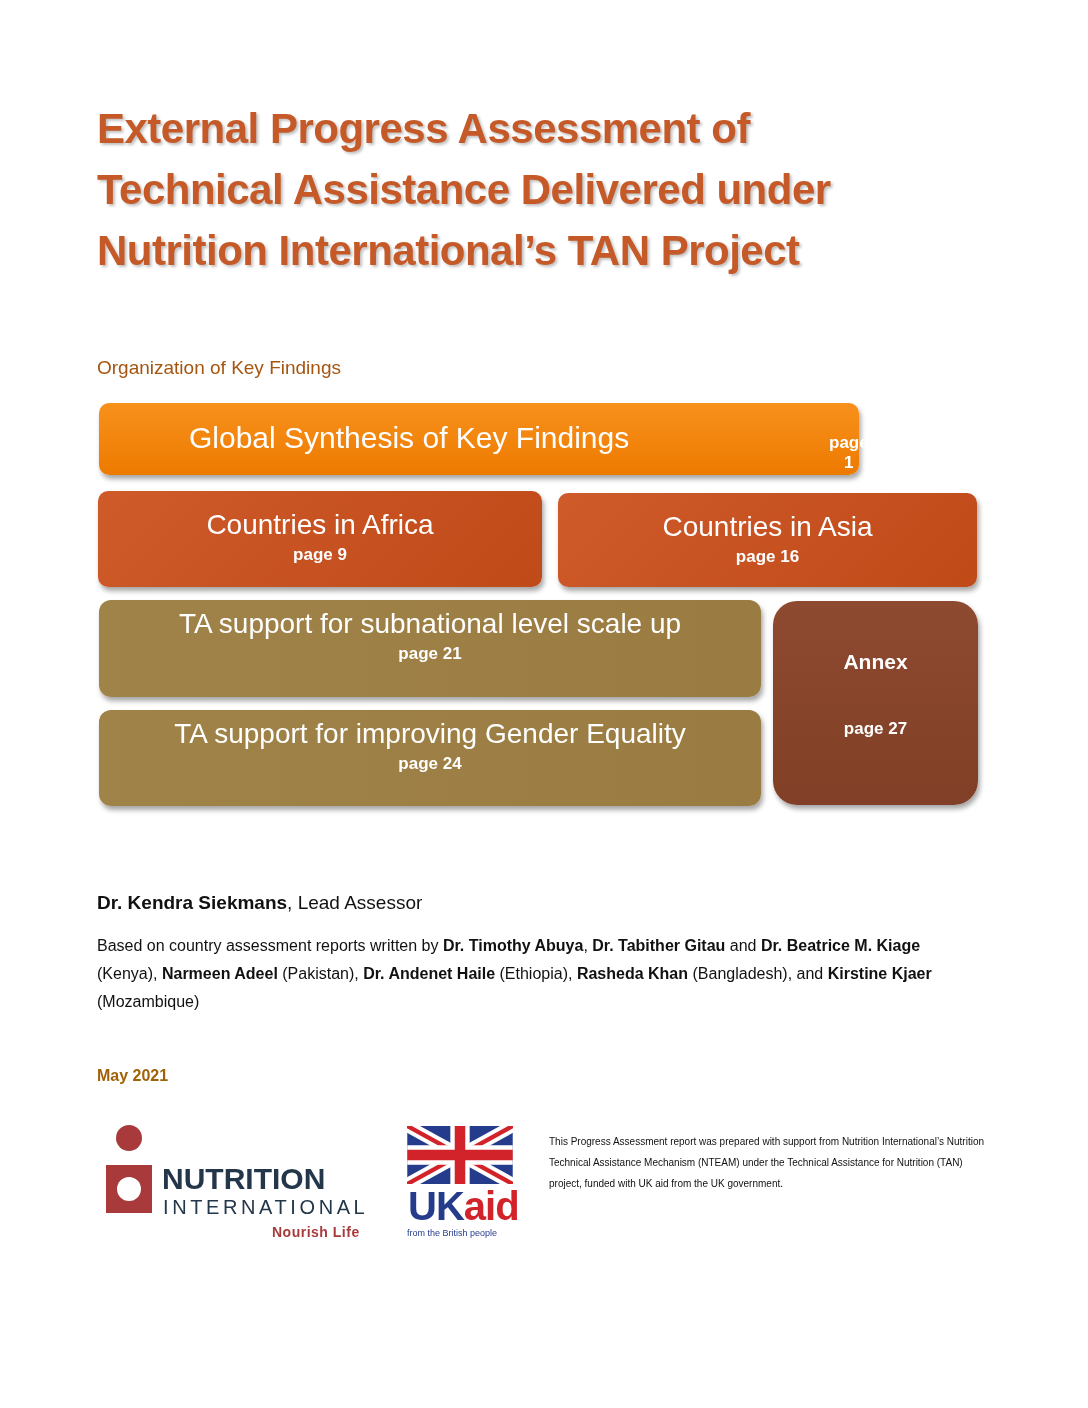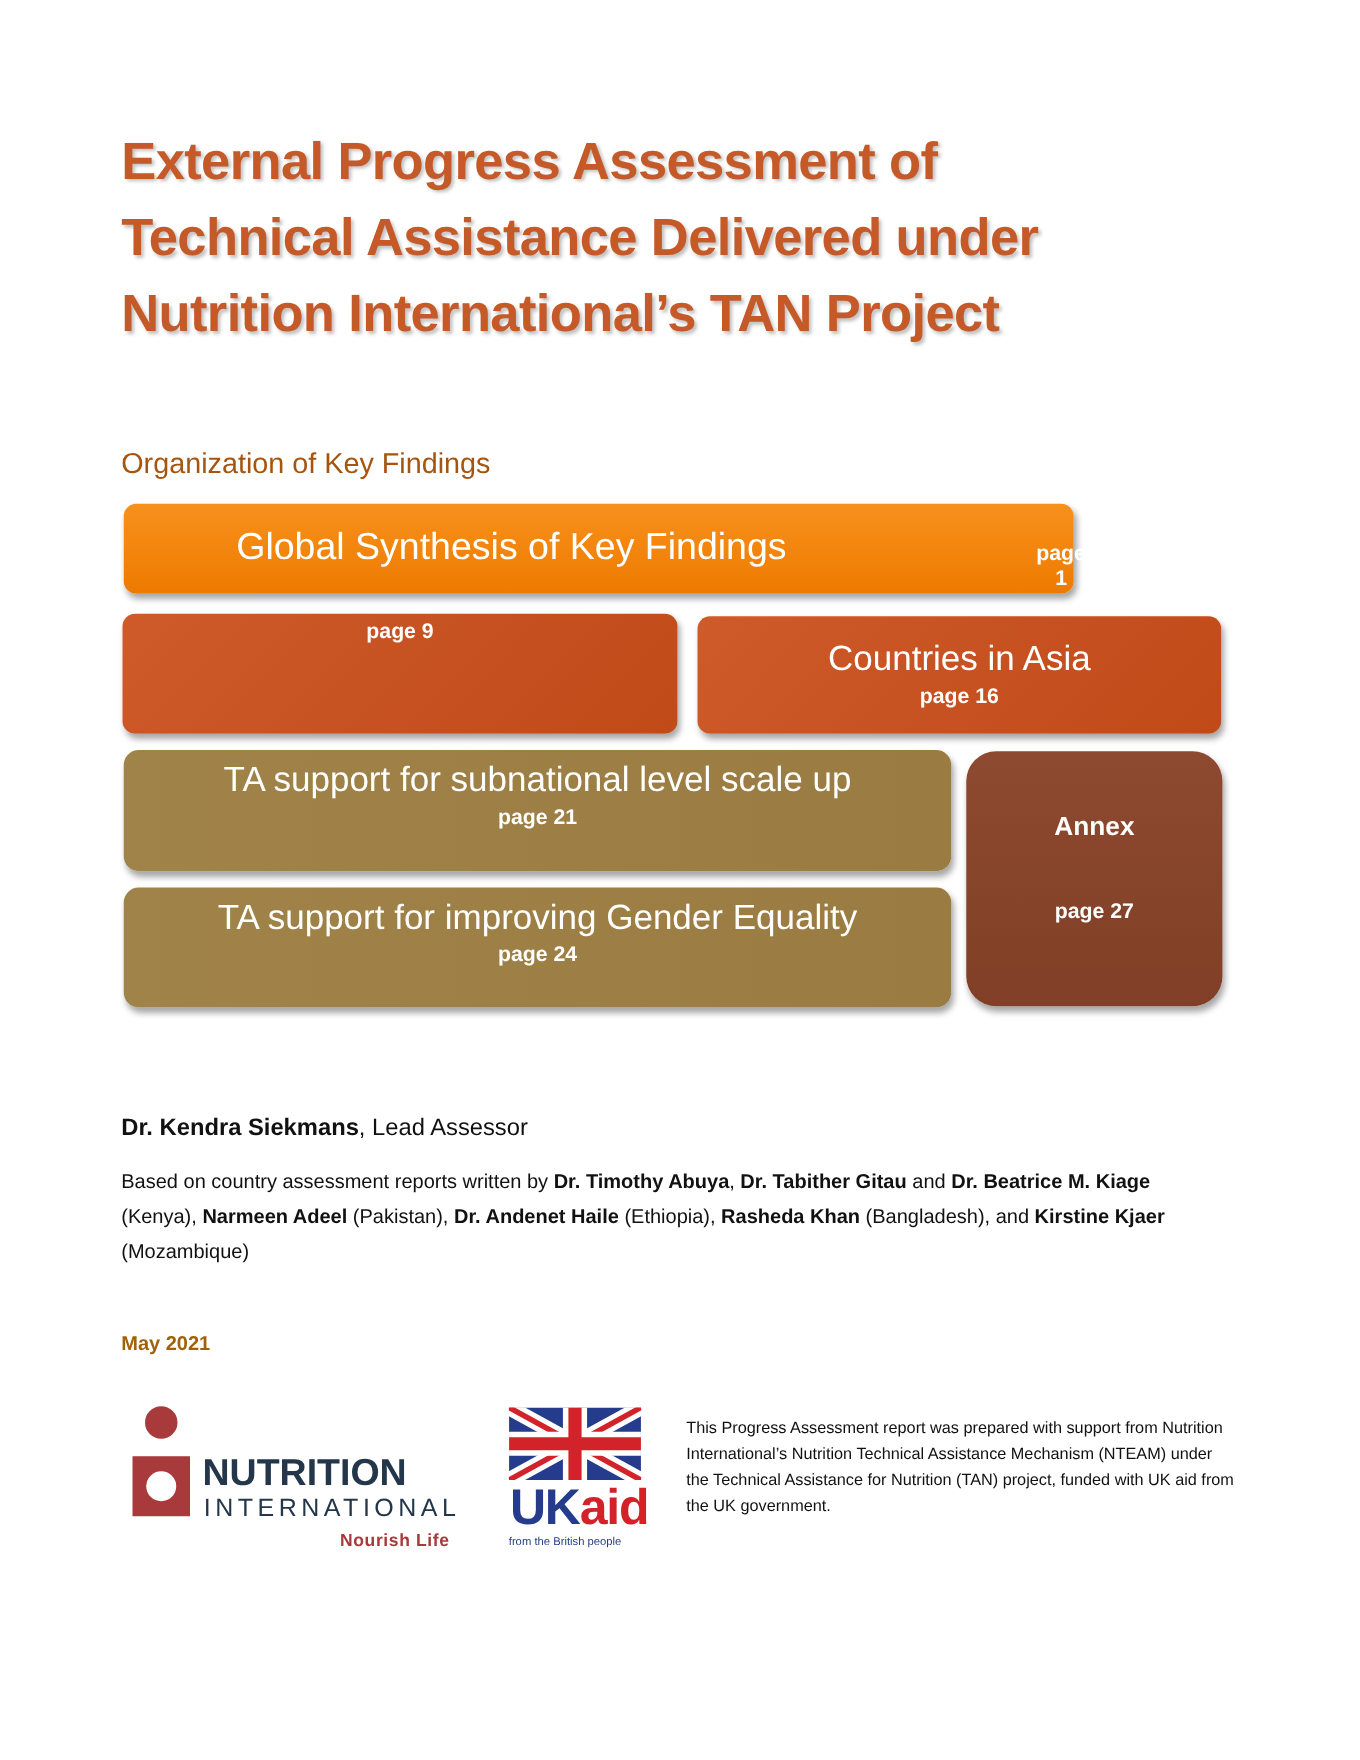--- a/index.html
+++ b/index.html
@@ -1,18 +1,18 @@
 <!DOCTYPE html>
 <html><head>
 <meta charset="utf-8">
 <style>
   html, body { margin:0; padding:0; background:#fff; }
   body { width:1088px; height:1408px; position:relative; overflow:hidden; font-family:"Liberation Sans", sans-serif; }
   .title { position:absolute; left:97px; top:98px; width:900px; font-family:"Liberation Sans", sans-serif; font-weight:bold; font-size:42px; line-height:61px; color:#c55a28; text-shadow:2px 2px 3px rgba(0,0,0,0.25); letter-spacing:-0.5px; }
-  .org-heading { position:absolute; left:97px; top:357px; font-size:23px; color:#a6550f; font-family:"Liberation Sans Narrow","Liberation Sans", sans-serif; }
+  .org-heading { position:absolute; left:97px; top:357px; font-size:19px; color:#a6550f; font-family:"Liberation Sans Narrow","Liberation Sans", sans-serif; }
   .box { position:absolute; color:#fff; text-align:center; box-shadow:2px 4px 5px rgba(0,0,0,0.35); font-family:"Liberation Sans", sans-serif; }
   .box .main { display:block; }
   .box .page { display:block; font-weight:bold; font-size:17px; }
   .b-global { left:99px; top:403px; width:760px; height:72px; border-radius:10px; background:linear-gradient(180deg,#f7911c,#ee7a00); }
   .b-global .main { position:absolute; left:90px; top:18px; font-size:30px; }
   .b-global .page { position:absolute; left:730px; top:30px; }
   .b-africa { left:98px; top:491px; width:444px; height:96px; border-radius:10px; background:linear-gradient(135deg,#cf5a2a,#c04a18); }
   .b-asia { left:558px; top:493px; width:419px; height:94px; border-radius:10px; background:linear-gradient(135deg,#cf5a2a,#c04a18); }
   .b-africa .main, .b-asia .main { font-size:28px; margin-top:18px; }
   .b-africa .page, .b-asia .page { margin-top:4px; }
@@ -22,39 +22,40 @@
   .b-sub .page, .b-gender .page { margin-top:4px; }
   .b-annex { left:773px; top:601px; width:205px; height:204px; border-radius:24px; background:linear-gradient(180deg,#8e4a30,#803f26); }
   .b-annex .main { font-size:21px; font-weight:bold; line-height:30px; margin-top:46px; }
   .b-annex .page { margin-top:42px; }
   .author { position:absolute; left:97px; top:892px; font-size:19px; color:#111; font-family:"Liberation Sans", sans-serif; }
   .author b { font-weight:bold; }
   .based { position:absolute; left:97px; top:932px; width:880px; font-size:16px; line-height:28px; color:#111; }
   .date { position:absolute; left:97px; top:1067px; font-size:16px; font-weight:bold; color:#a16207; }
   .ni-logo { position:absolute; left:106px; top:1125px; width:270px; height:118px; }
   .uk-logo { position:absolute; left:406px; top:1126px; width:108px; height:114px;text-decoration:underline; }
-  .support { position:absolute; left:549px; top:1131px; width:440px; font-size:13px; line-height:21px; color:#111; font-family:"Liberation Sans Narrow","Liberation Sans", sans-serif; }
+  .support { position:absolute; left:549px; top:1131px; width:440px; font-size:10px; line-height:21px; color:#111; font-family:"Liberation Sans Narrow","Liberation Sans", sans-serif; }
 </style>
 </head>
 <body>
 
 <div class="title">
   <div>External Progress Assessment of</div>
   <div>Technical Assistance Delivered under</div>
   <div>Nutrition International’s TAN Project</div>
 </div>
 
 <div class="org-heading">Organization of Key Findings</div>
 
 <div class="box b-global">
   <span class="main">Global Synthesis of Key Findings</span>
   <span class="page">page 1</span>
 </div>
 
 <div class="box b-africa">
+  <span class="main">Countries in Africa</span>
   <span class="page">page 9</span>
 </div>
 
 <div class="box b-asia">
   <span class="main">Countries in Asia</span>
   <span class="page">page 16</span>
 </div>
 
 <div class="box b-sub">
   <span class="main">TA support for subnational level scale up</span>

